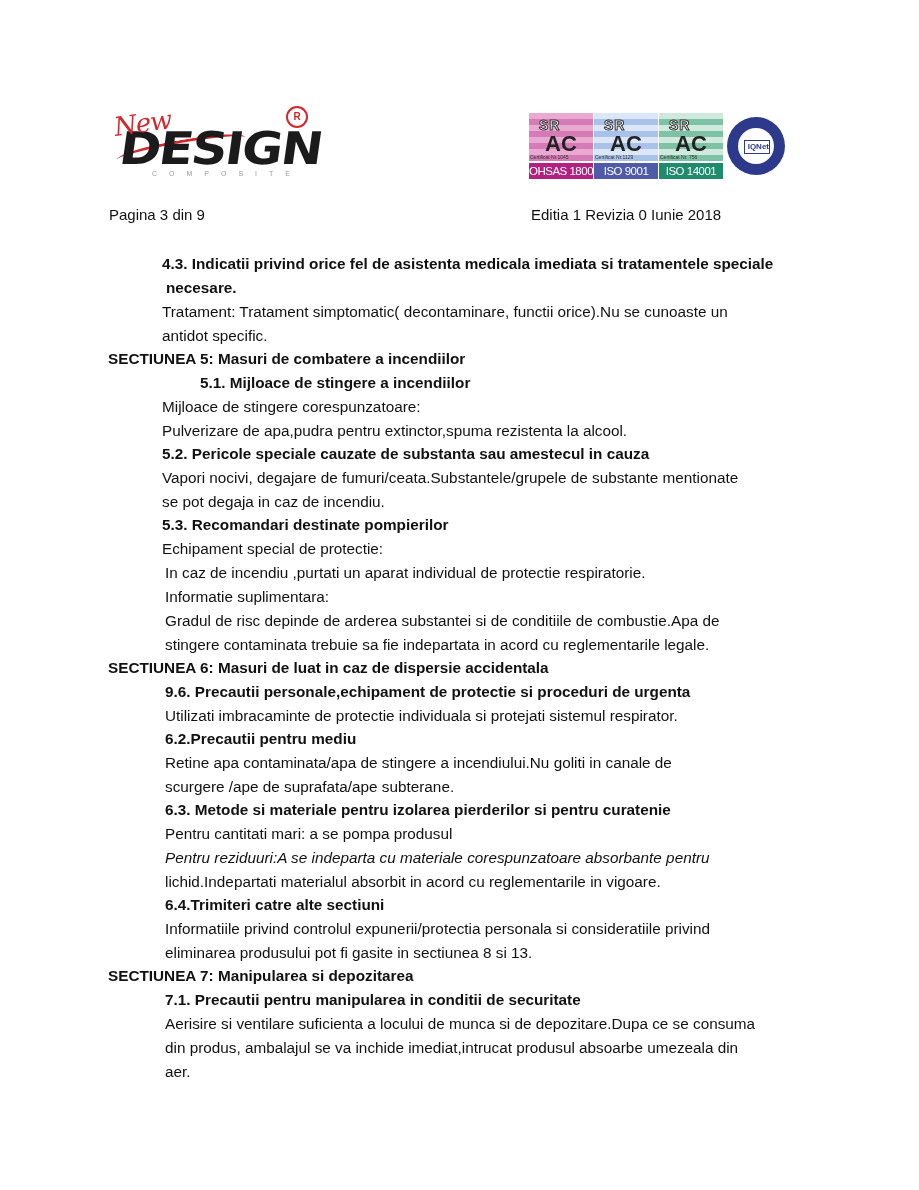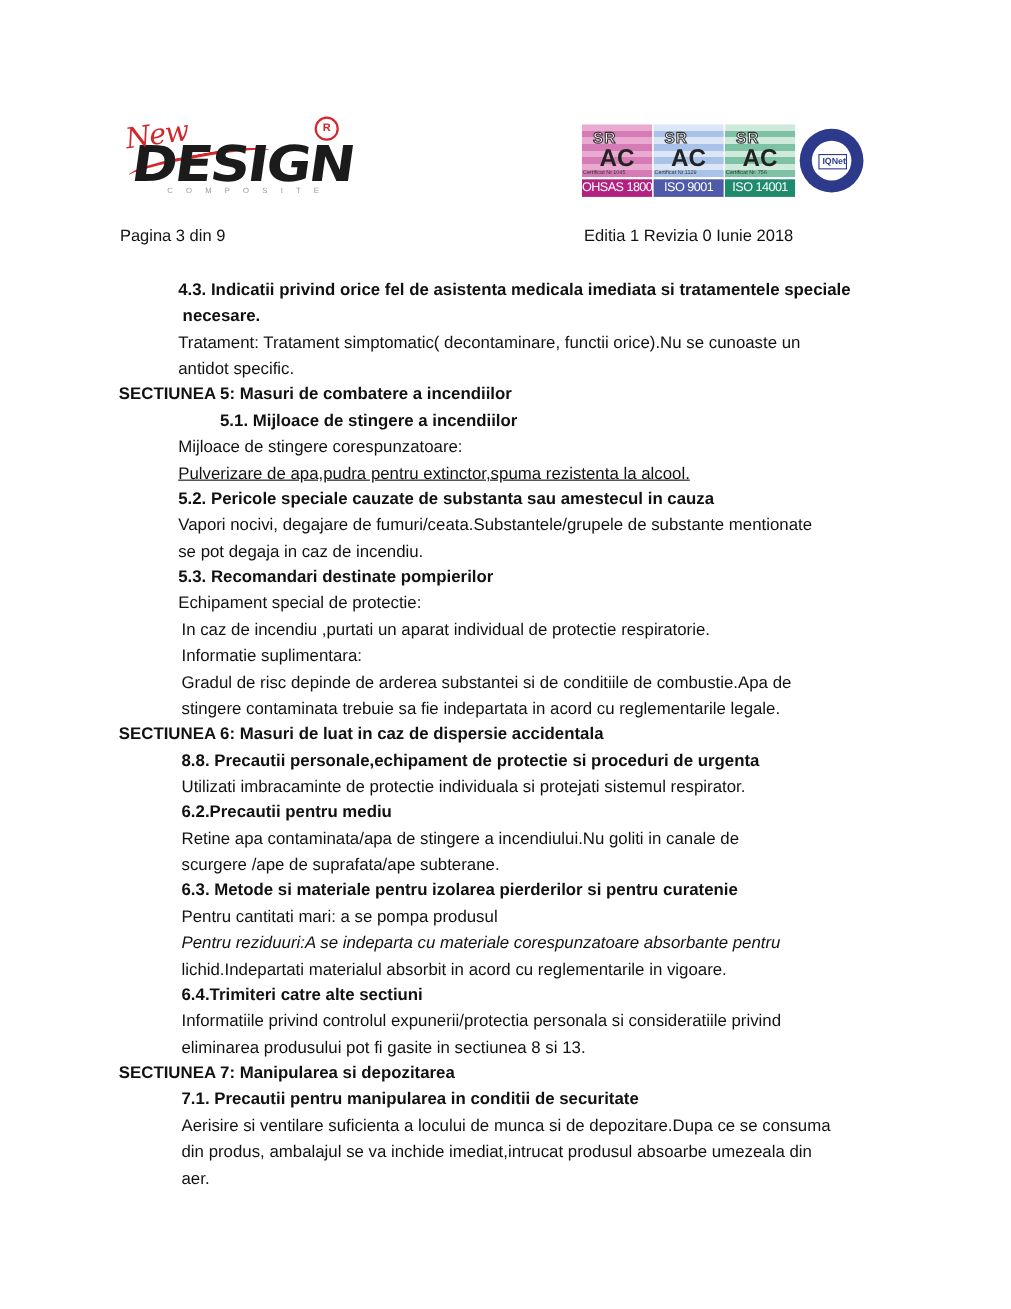--- a/index.html
+++ b/index.html
@@ -97,32 +97,32 @@
   <div class="hdr hdr-right">Editia 1   Revizia 0 Iunie 2018</div>
 
   <div class="body" id="body">
       <div class="line b" style="left: 162px; top: 0px;">4.3. Indicatii privind orice fel de asistenta medicala imediata si tratamentele speciale</div>
       <div class="line b" style="left: 166px; top: 24px;">necesare.</div>
       <div class="line" style="left: 162px; top: 48px;">Tratament: Tratament simptomatic( decontaminare, functii orice).Nu se cunoaste un</div>
       <div class="line" style="left: 162px; top: 72px;">antidot specific.</div>
       <div class="line b" style="left: 108px; top: 95px;">SECTIUNEA 5: Masuri de combatere a incendiilor</div>
       <div class="line b" style="left: 164px; top: 119px; margin-left: 36px;">5.1. Mijloace de stingere a incendiilor</div>
       <div class="line" style="left: 162px; top: 143px;">Mijloace de stingere corespunzatoare:</div>
-      <div class="line" style="left: 162px; top: 167px; text-decoration: underline;">Pulverizare de apa,pudra pentru extinctor,spuma rezistenta la alcool.</div>
+      <div class="line" style="left: 162px; top: 167px;">Pulverizare de apa,pudra pentru extinctor,spuma rezistenta la alcool.</div>
       <div class="line b" style="left: 162px; top: 190px;">5.2. Pericole speciale cauzate de substanta sau amestecul in cauza</div>
       <div class="line" style="left: 162px; top: 214px;">Vapori nocivi, degajare de fumuri/ceata.Substantele/grupele de substante mentionate</div>
       <div class="line" style="left: 162px; top: 238px;">se pot degaja in caz de incendiu.</div>
       <div class="line b" style="left: 162px; top: 261px;">5.3. Recomandari destinate pompierilor</div>
       <div class="line" style="left: 162px; top: 285px;">Echipament special de protectie:</div>
       <div class="line" style="left: 165px; top: 309px;">In caz de incendiu ,purtati un aparat individual de protectie respiratorie.</div>
       <div class="line" style="left: 165px; top: 333px;">Informatie suplimentara:</div>
       <div class="line" style="left: 165px; top: 357px;">Gradul de risc depinde de arderea substantei si de conditiile de combustie.Apa de</div>
       <div class="line" style="left: 165px; top: 381px;">stingere contaminata trebuie sa fie indepartata in acord cu reglementarile legale.</div>
       <div class="line b" style="left: 108px; top: 404px;">SECTIUNEA 6: Masuri de luat in caz de dispersie accidentala</div>
-      <div class="line b" style="left: 165px; top: 428px;">8.8. Precautii personale,echipament de protectie si proceduri de urgenta</div>
+      <div class="line b" style="left: 165px; top: 428px;">9.6. Precautii personale,echipament de protectie si proceduri de urgenta</div>
       <div class="line" style="left: 165px; top: 452px;">Utilizati imbracaminte de protectie individuala si protejati sistemul respirator.</div>
       <div class="line b" style="left: 165px; top: 475px;">6.2.Precautii pentru mediu</div>
       <div class="line" style="left: 165px; top: 499px;">Retine apa contaminata/apa de stingere a incendiului.Nu goliti in canale de</div>
       <div class="line" style="left: 165px; top: 523px;">scurgere /ape de suprafata/ape subterane.</div>
       <div class="line b" style="left: 165px; top: 546px;">6.3. Metode si materiale pentru izolarea pierderilor si pentru curatenie</div>
       <div class="line" style="left: 165px; top: 570px;">Pentru cantitati mari: a se pompa produsul</div>
       <div class="line" style="left: 165px; top: 594px; font-style: italic;">Pentru reziduuri:A se indeparta cu materiale corespunzatoare absorbante pentru</div>
       <div class="line" style="left: 165px; top: 618px;">lichid.Indepartati materialul absorbit in acord cu reglementarile in vigoare.</div>
       <div class="line b" style="left: 165px; top: 641px;">6.4.Trimiteri catre alte sectiuni</div>
       <div class="line" style="left: 165px; top: 665px;">Informatiile privind controlul expunerii/protectia personala si consideratiile privind</div>

